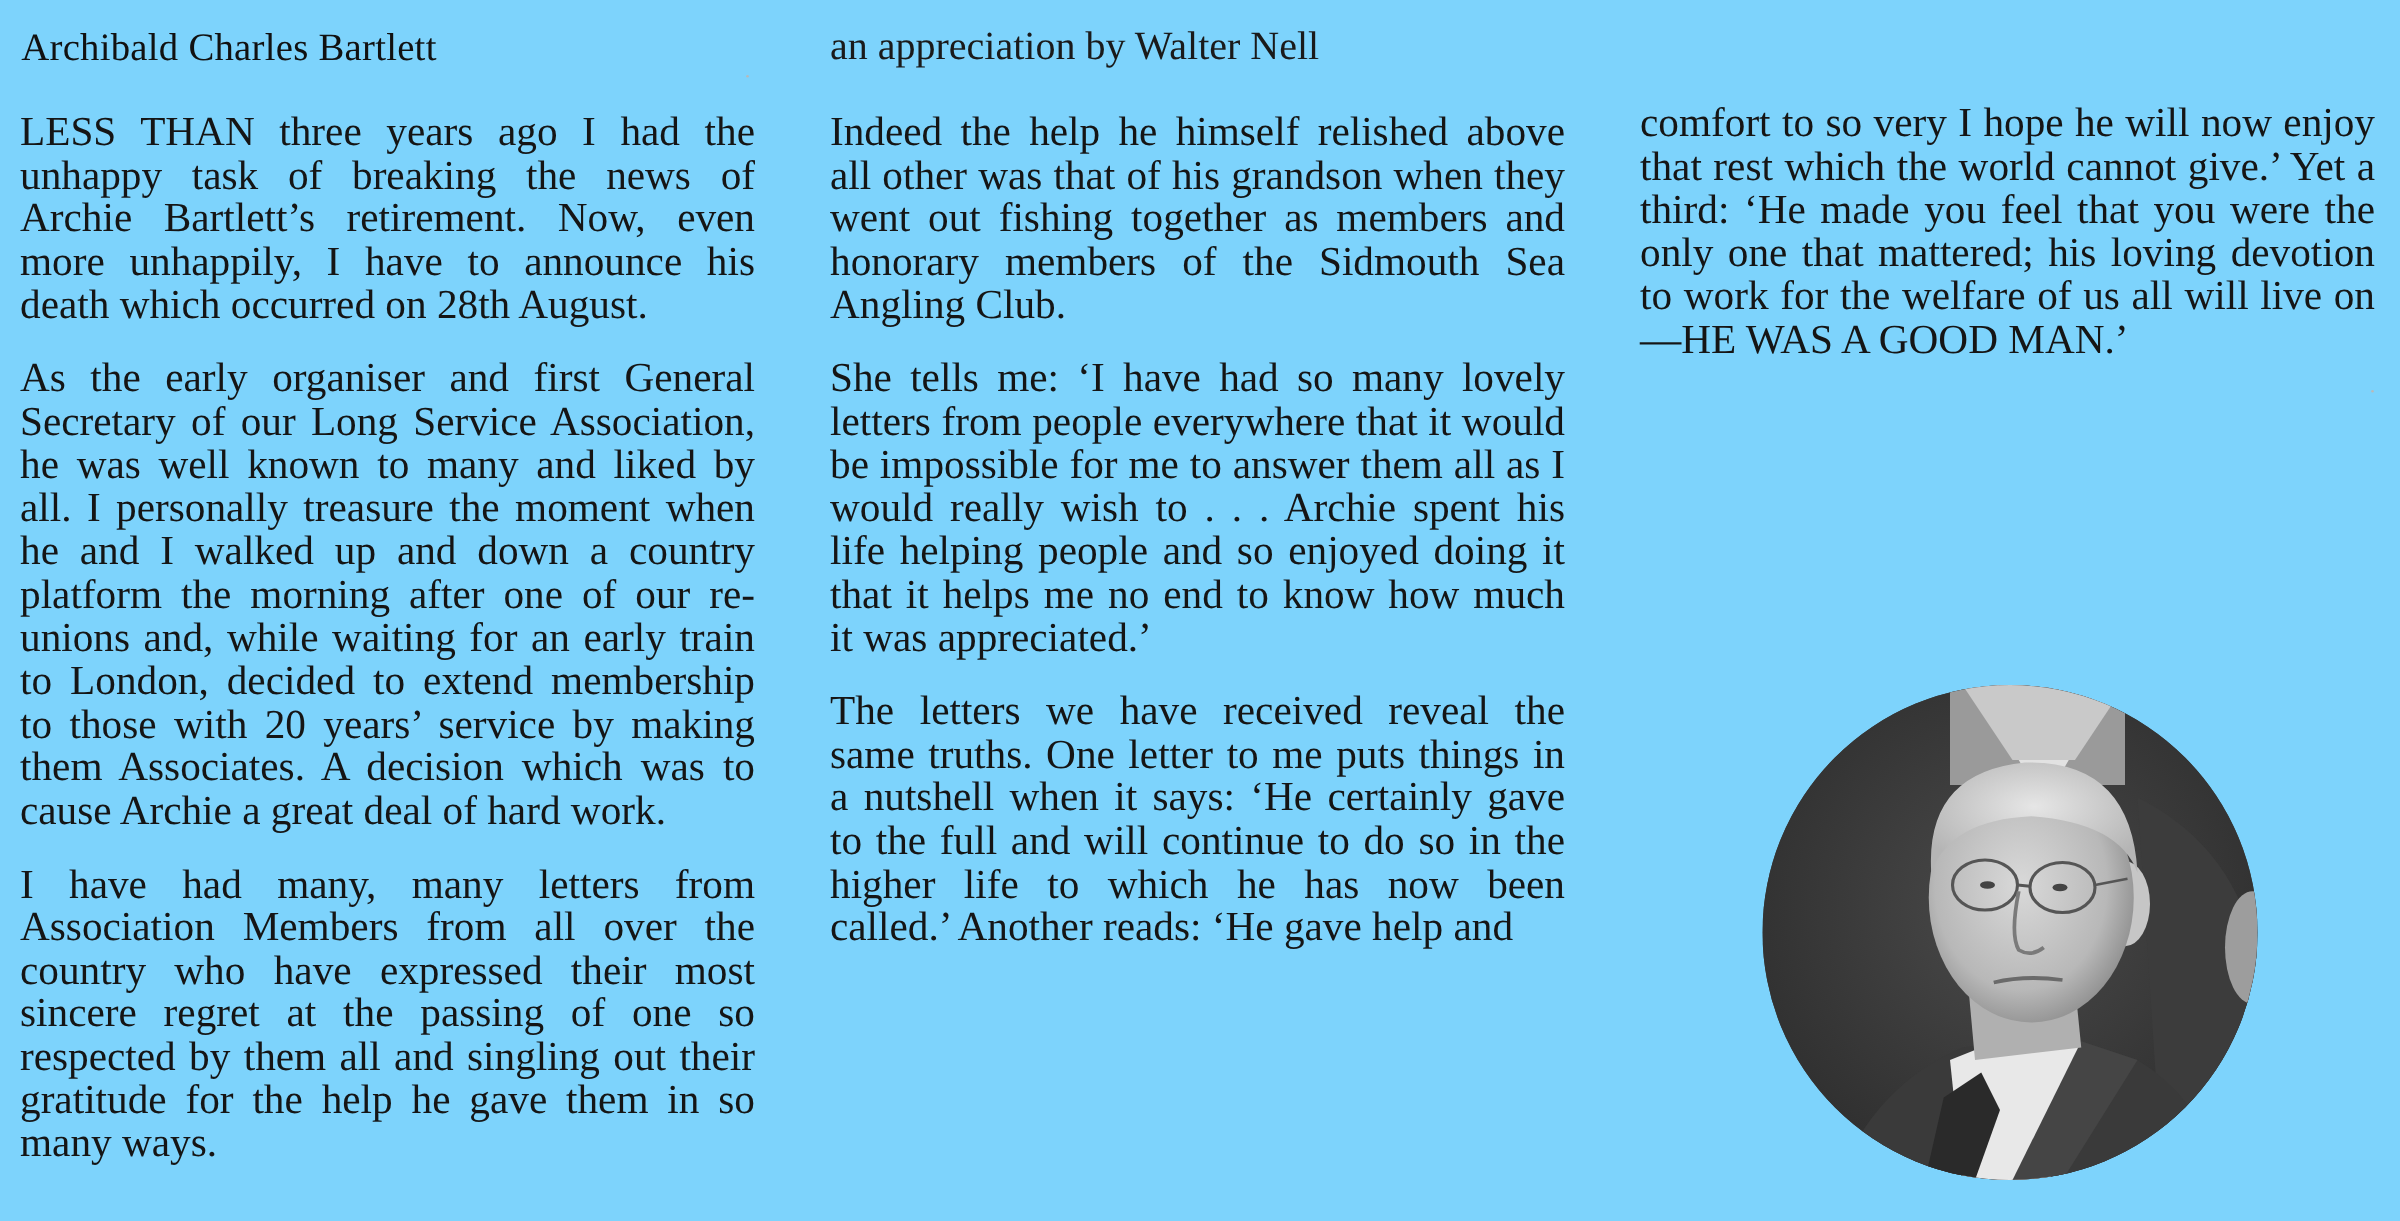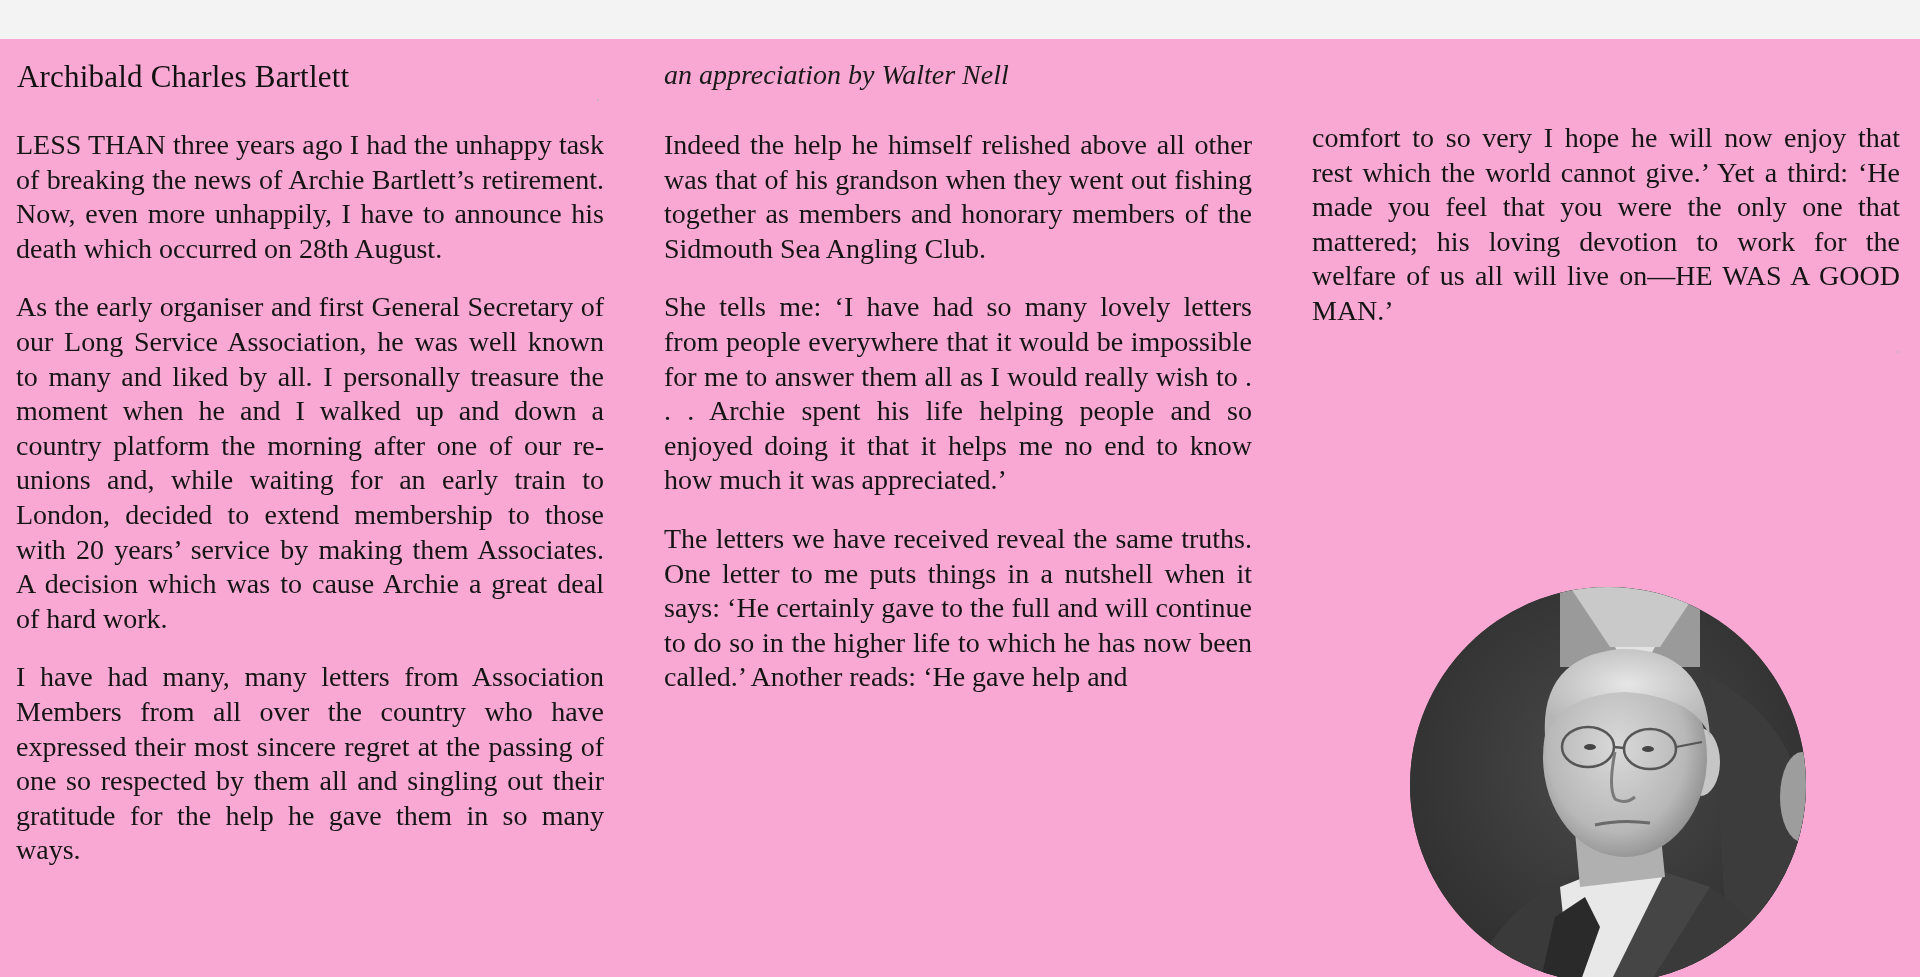--- a/index.html
+++ b/index.html
@@ -11,54 +11,52 @@
       width: 1920px;
       height: 977px;
       position: relative;
       overflow: hidden;
       font-family: "Liberation Serif", "DejaVu Serif", serif;
       color: #161616;
     }
     .page {
       position: absolute;
       inset: 0;
-      background: #f9a8d4;
-      margin-top: 39px;
+      background: #7dd3fc;
     }
     .title {
       position: absolute;
       left: 17px;
       top: 18px;
       font-size: 31px;
       line-height: 40px;
       letter-spacing: 0.2px;
       margin: 0;
       font-weight: normal;
       color: #111;
     }
     .byline {
       position: absolute;
       left: 664px;
       top: 16px;
-      font-size: 28px;
+      font-size: 32px;
       line-height: 40px;
-      font-style: italic;
       color: #1a1a1a;
       margin: 0;
     }
     .col {
       position: absolute;
       width: 588px;
     }
     .col-1 { left: 16px; top: 89px; }
     .col-2 { left: 664px; top: 89px; }
     .col-3 { left: 1312px; top: 82px; }
     .col p {
       margin: 0 0 24px 0;
-      font-size: 28px;
+      font-size: 33px;
       line-height: 34.6px;
       text-align: justify;
       text-align-last: auto;
       hyphens: manual;
       color: #151515;
     }
     .col p.last-no-margin { margin-bottom: 0; }
 
     .portrait {
       position: absolute;

